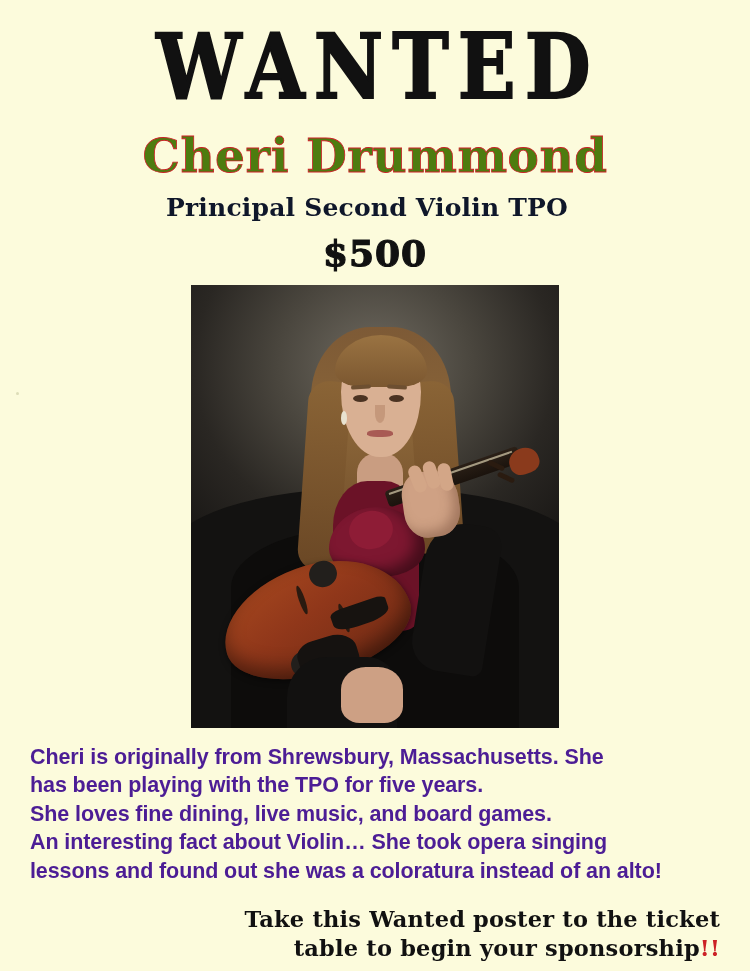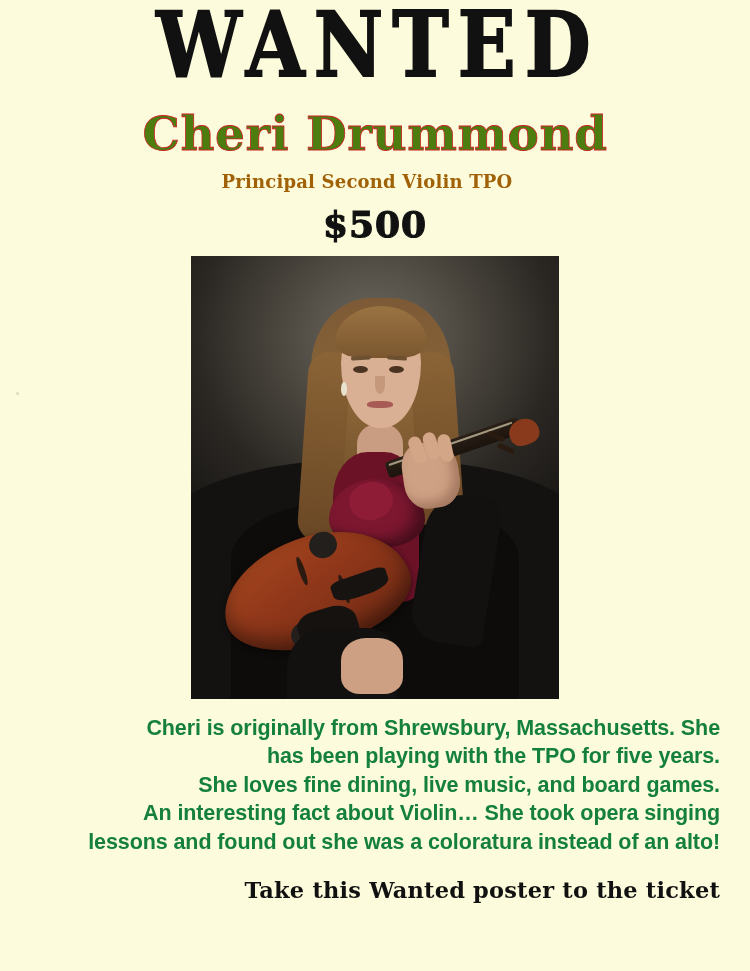--- a/index.html
+++ b/index.html
@@ -16,20 +16,21 @@
   }
   .poster {
     width: 750px;
     height: 971px;
     background: #fcfbdc;
     position: relative;
     display: flex;
     flex-direction: column;
     align-items: center;
     box-sizing: border-box;
+    padding-top: 22px;
   }
   .speck {
     position: absolute;
     width: 3px;
     height: 3px;
     background: #ddddb8;
     border-radius: 50%;
     left: 16px;
     top: 392px;
   }
@@ -52,22 +53,22 @@
     font-size: 47px;
     color: #4d7c0f;
     letter-spacing: 0.5px;
     margin: 34px 0 0 0;
     line-height: 1;
     -webkit-text-stroke: 0.8px #cc2127;
   }
   .subtitle {
     font-family: "DejaVu Serif", serif;
     font-weight: 700;
-    font-size: 18px;
-    color: #a16207;
+    font-size: 25px;
+    color: #0f172a;
     letter-spacing: 0.2px;
     margin: 16px 16px 0 0;
     line-height: 1;
   }
   .reward {
     font-family: "DejaVu Serif", serif;
     font-weight: 700;
     font-size: 36px;
     color: #111111;
     letter-spacing: 1px;
@@ -373,22 +374,22 @@
     left: 150px;
     top: 126px;
     width: 6px;
     height: 14px;
     background: #e8e2d0;
     border-radius: 50%;
   }
   .body-text {
     margin-top: 15px;
     width: 690px;
-    text-align: right;
-    color: #15803d;
+    text-align: left;
+    color: #4c1d95;
     font-family: "Liberation Sans", sans-serif;
     font-weight: 700;
     font-size: 21.5px;
     line-height: 1.32;
     letter-spacing: -0.1px;
   }
   .body-text .line { display: block; }
   .cta {
     margin-top: 20px;
     width: 690px;
@@ -472,15 +473,16 @@
   <div class="body-text">
     <span class="line">Cheri is originally from Shrewsbury, Massachusetts. She</span>
     <span class="line">has been playing with the TPO for five years.</span>
     <span class="line">She loves fine dining, live music, and board games.</span>
     <span class="line">An interesting fact about Violin… She took opera singing</span>
     <span class="line">lessons and found out she was a coloratura instead of an alto!</span>
   </div>
 
   <div class="cta">
     <span class="line">Take this Wanted poster to the ticket</span>
+    <span class="line"><span>table to begin your sponsorship</span><span class="bangs">!!</span></span>
   </div>
 
 </div>
 
 </body></html>

